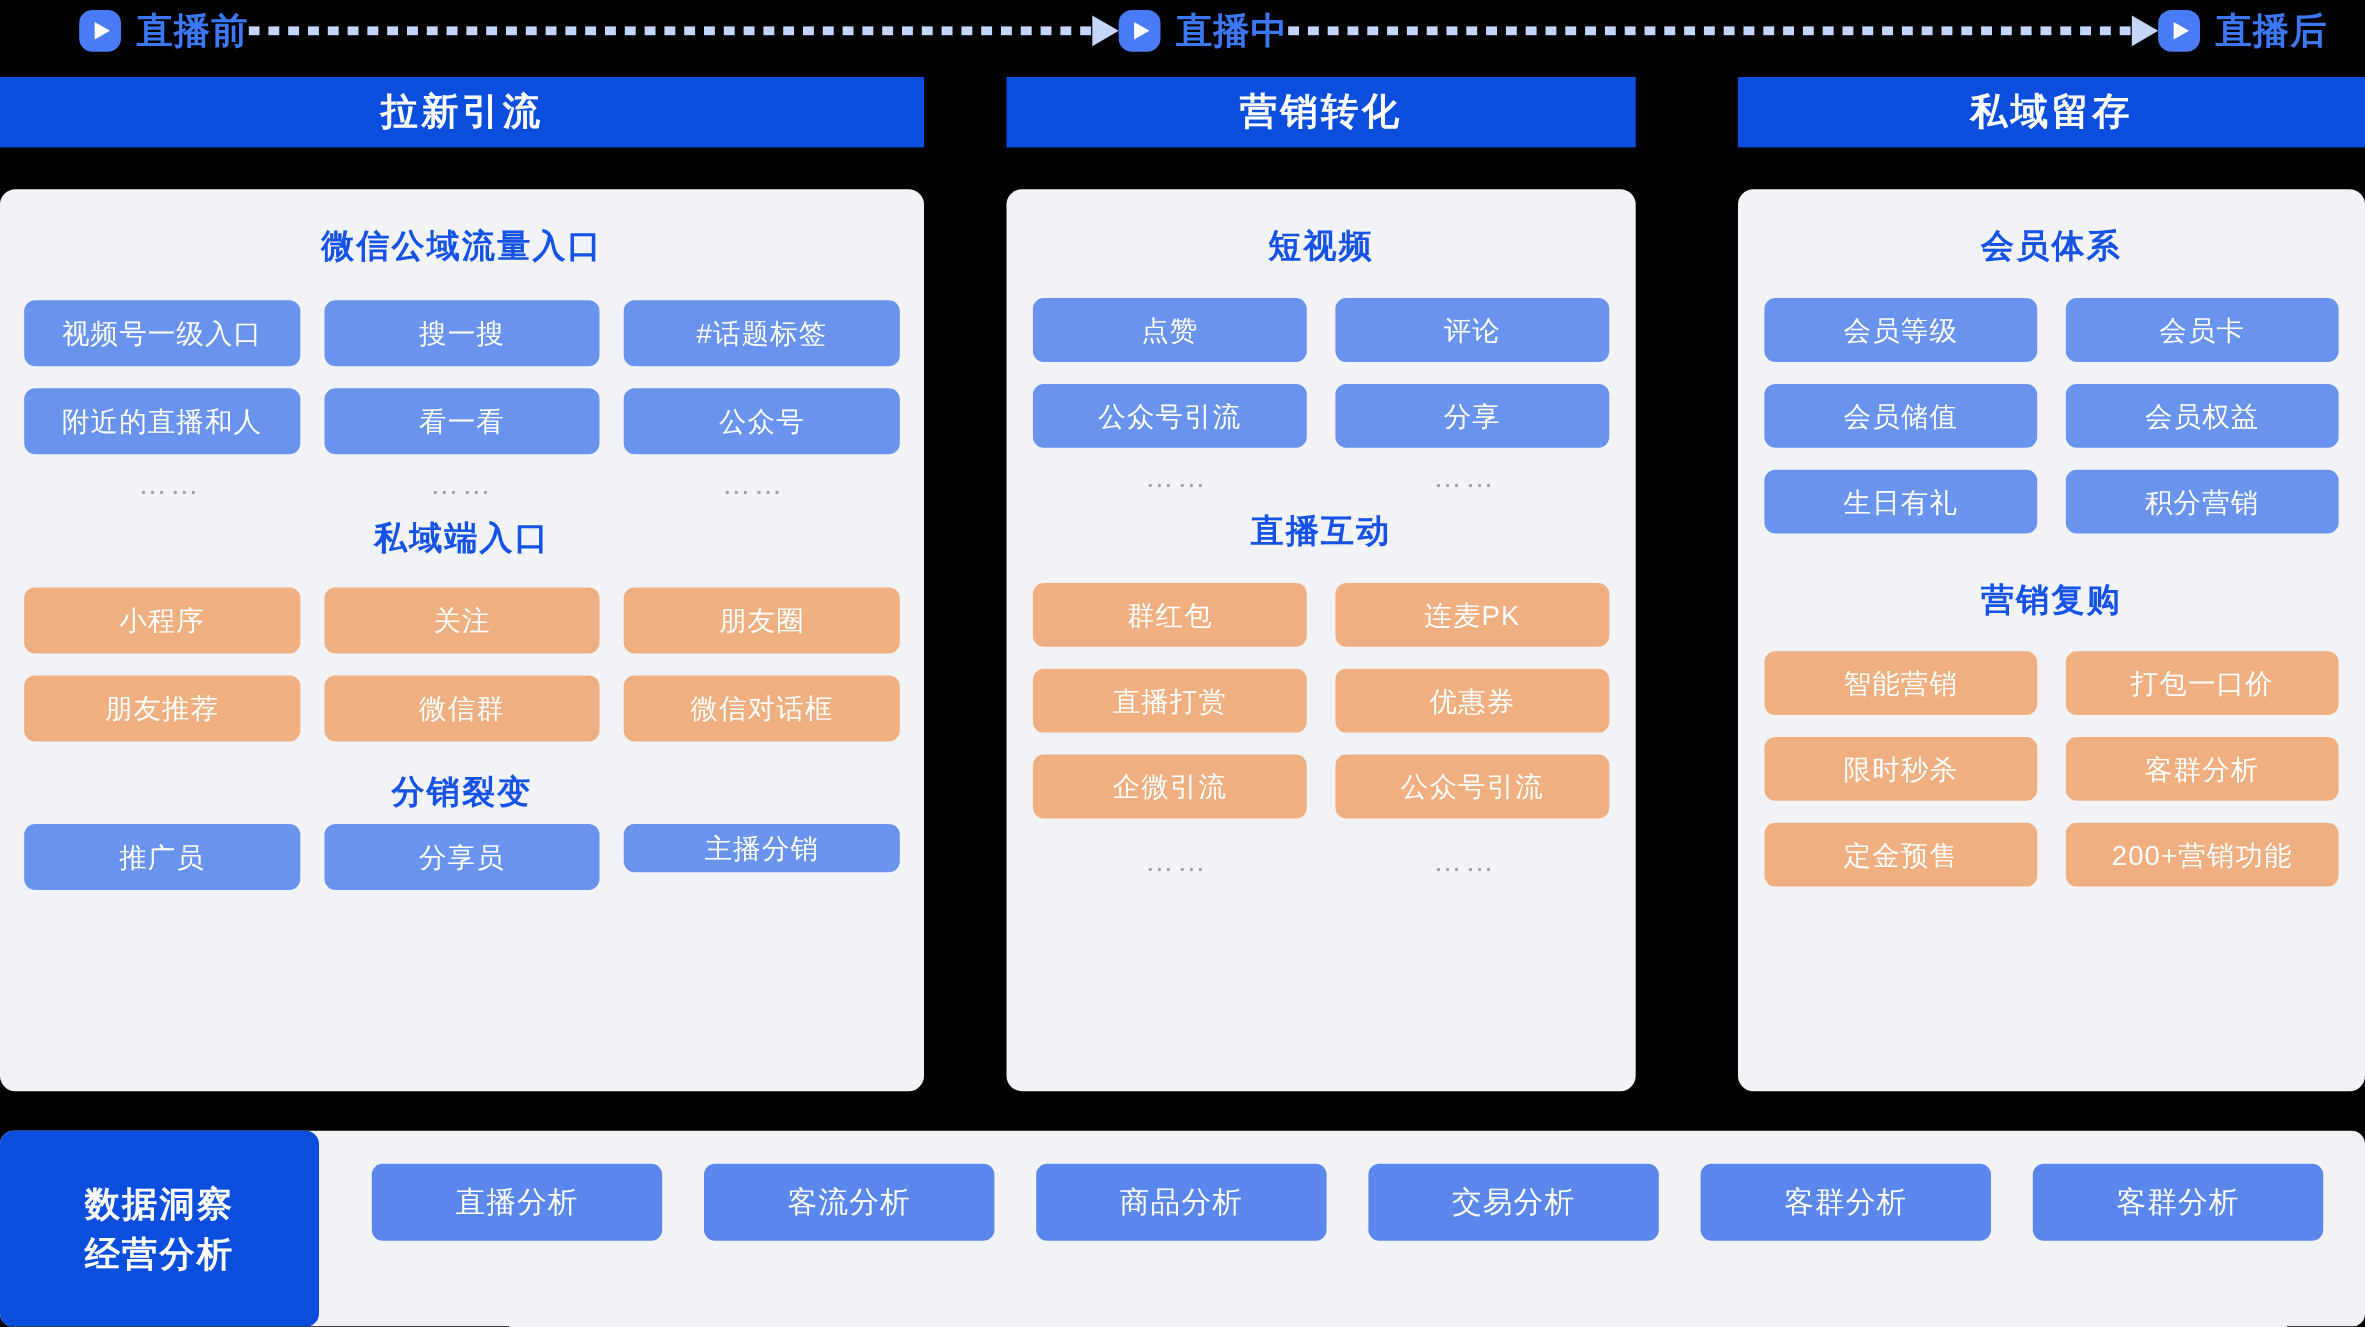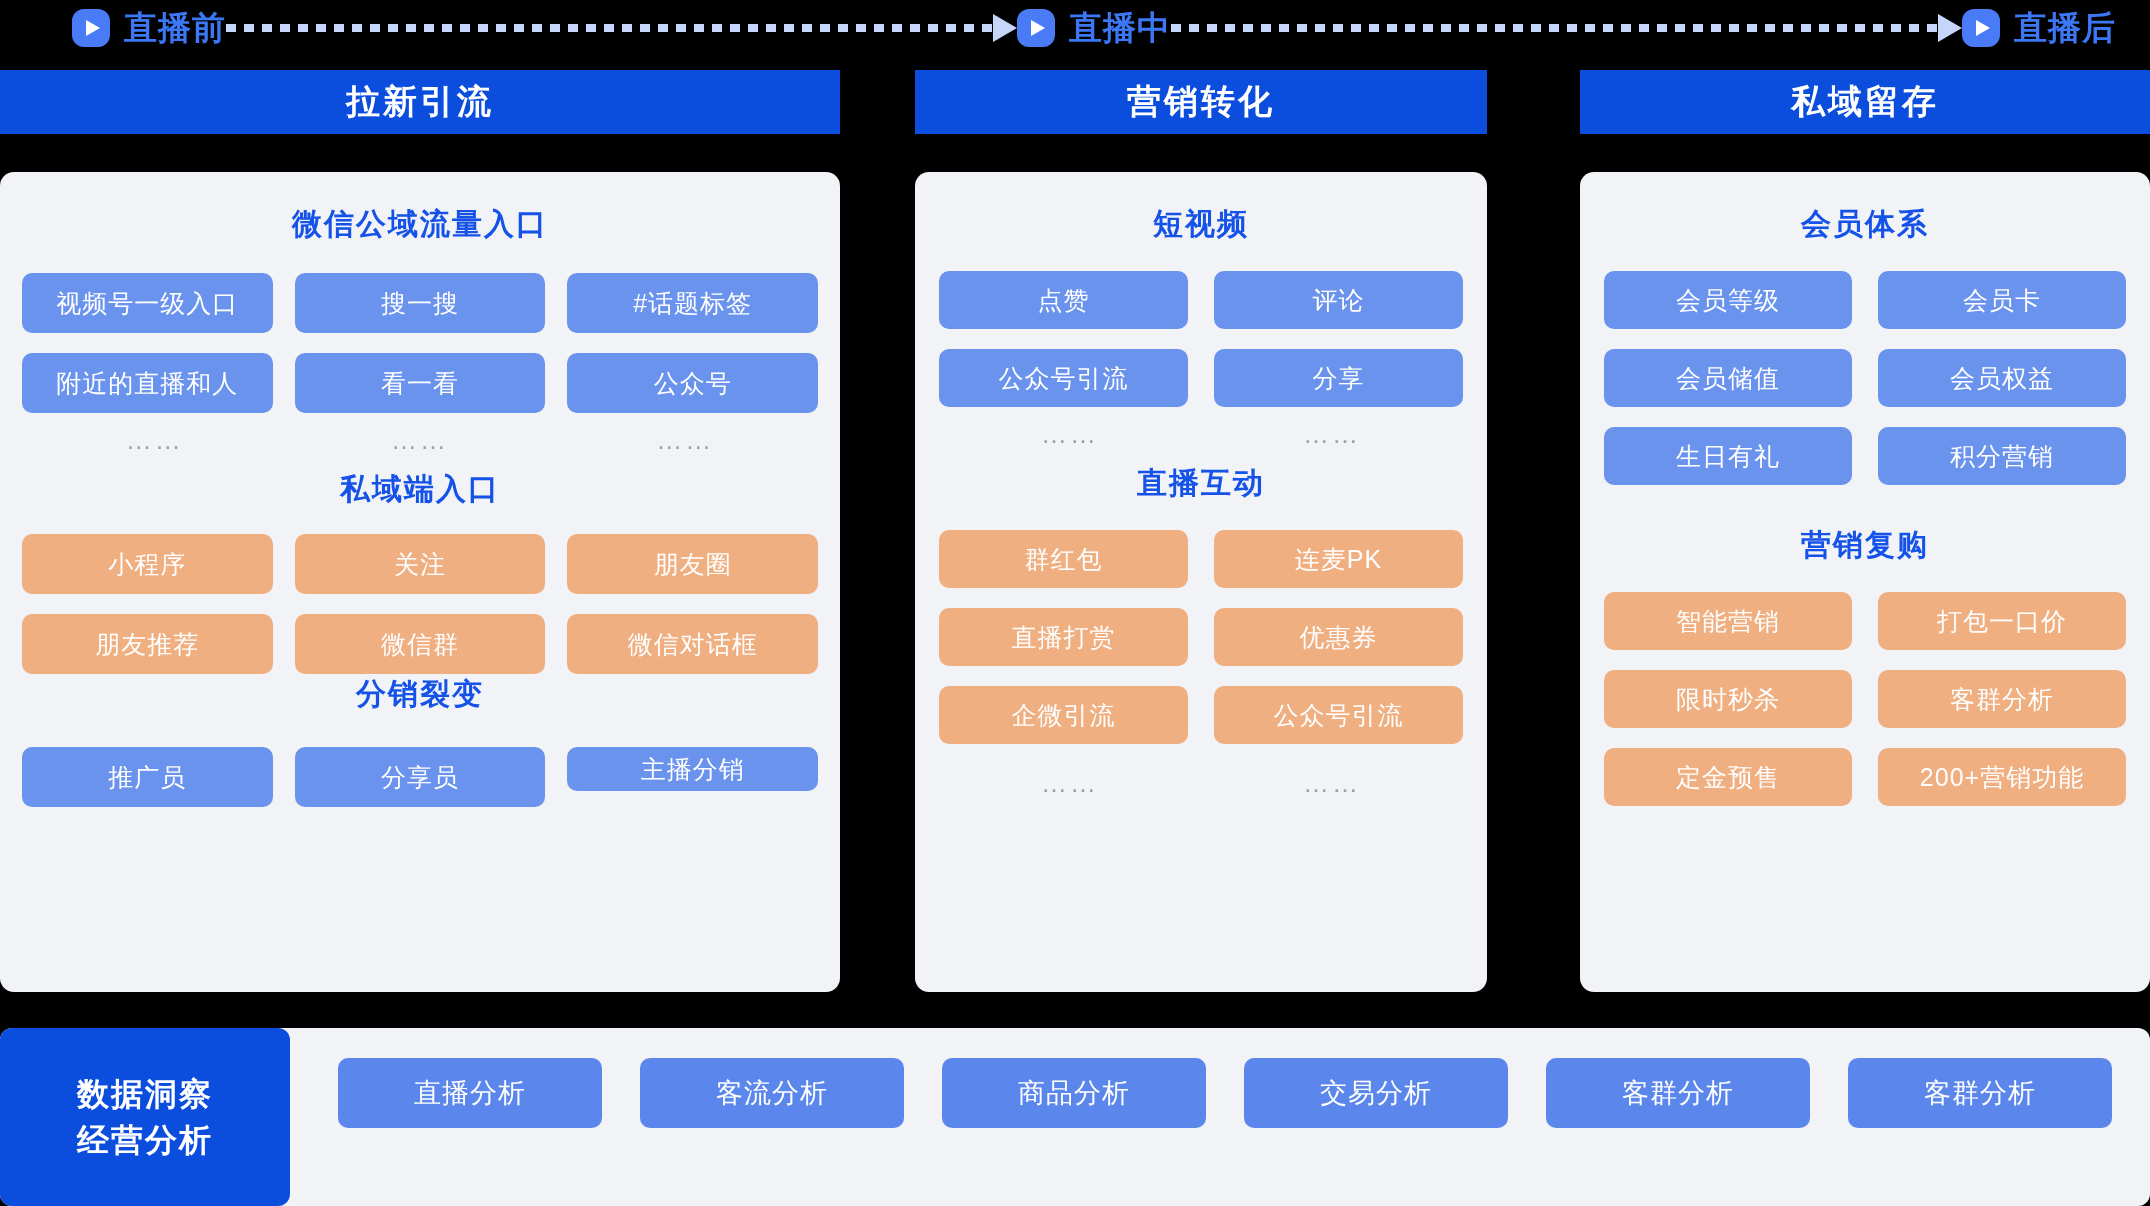--- a/index.html
+++ b/index.html
@@ -156,22 +156,22 @@
   <div class="sec-title" style="margin-top:16px;">私域端入口</div>
   <div class="chip-grid" style="grid-template-columns:repeat(3,1fr); gap:20px 22px; margin:24px 22px 0 22px;">
     <div class="chip orange" style="height:60px;">小程序</div>
     <div class="chip orange" style="height:60px;">关注</div>
     <div class="chip orange" style="height:60px;">朋友圈</div>
     <div class="chip orange" style="height:60px;">朋友推荐</div>
     <div class="chip orange" style="height:60px;">微信群</div>
     <div class="chip orange" style="height:60px;">微信对话框</div>
   </div>
 
-  <div class="sec-title" style="">分销裂变</div>
-  <div class="chip-grid" style="grid-template-columns:repeat(3,1fr); gap:20px 22px; margin:32px 22px 0 22px;">
+  <div class="sec-title" style="margin-top:26px;">分销裂变</div>
+  <div class="chip-grid" style="grid-template-columns:repeat(3,1fr); gap:20px 22px; margin:8px 22px 0 22px;">
     <div class="chip blue" style="height:60px;">推广员</div>
     <div class="chip blue" style="height:60px;">分享员</div>
     <div class="chip blue" style="height:44px;">主播分销</div>
   </div>
 </div>
 
 <div class="panel" style="left:915px; top:172px; width:572px; height:820px;">
 
   <div class="sec-title" style="margin-top:32px;">短视频</div>
   <div class="chip-grid" style="grid-template-columns:repeat(2,1fr); gap:20px 26px; margin:26px 24px 0 24px;">

